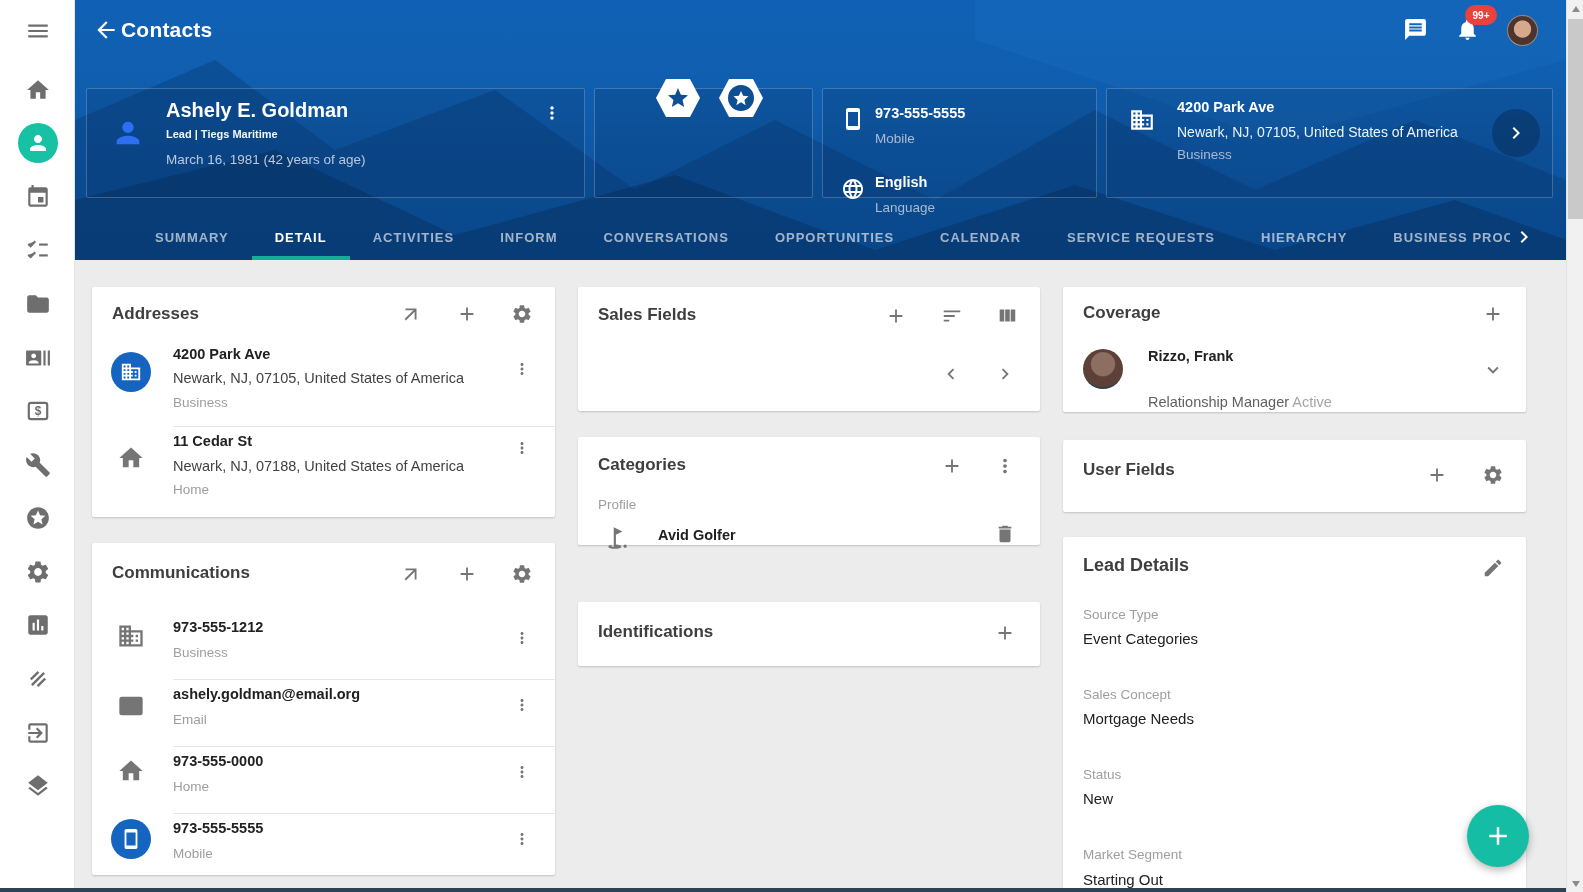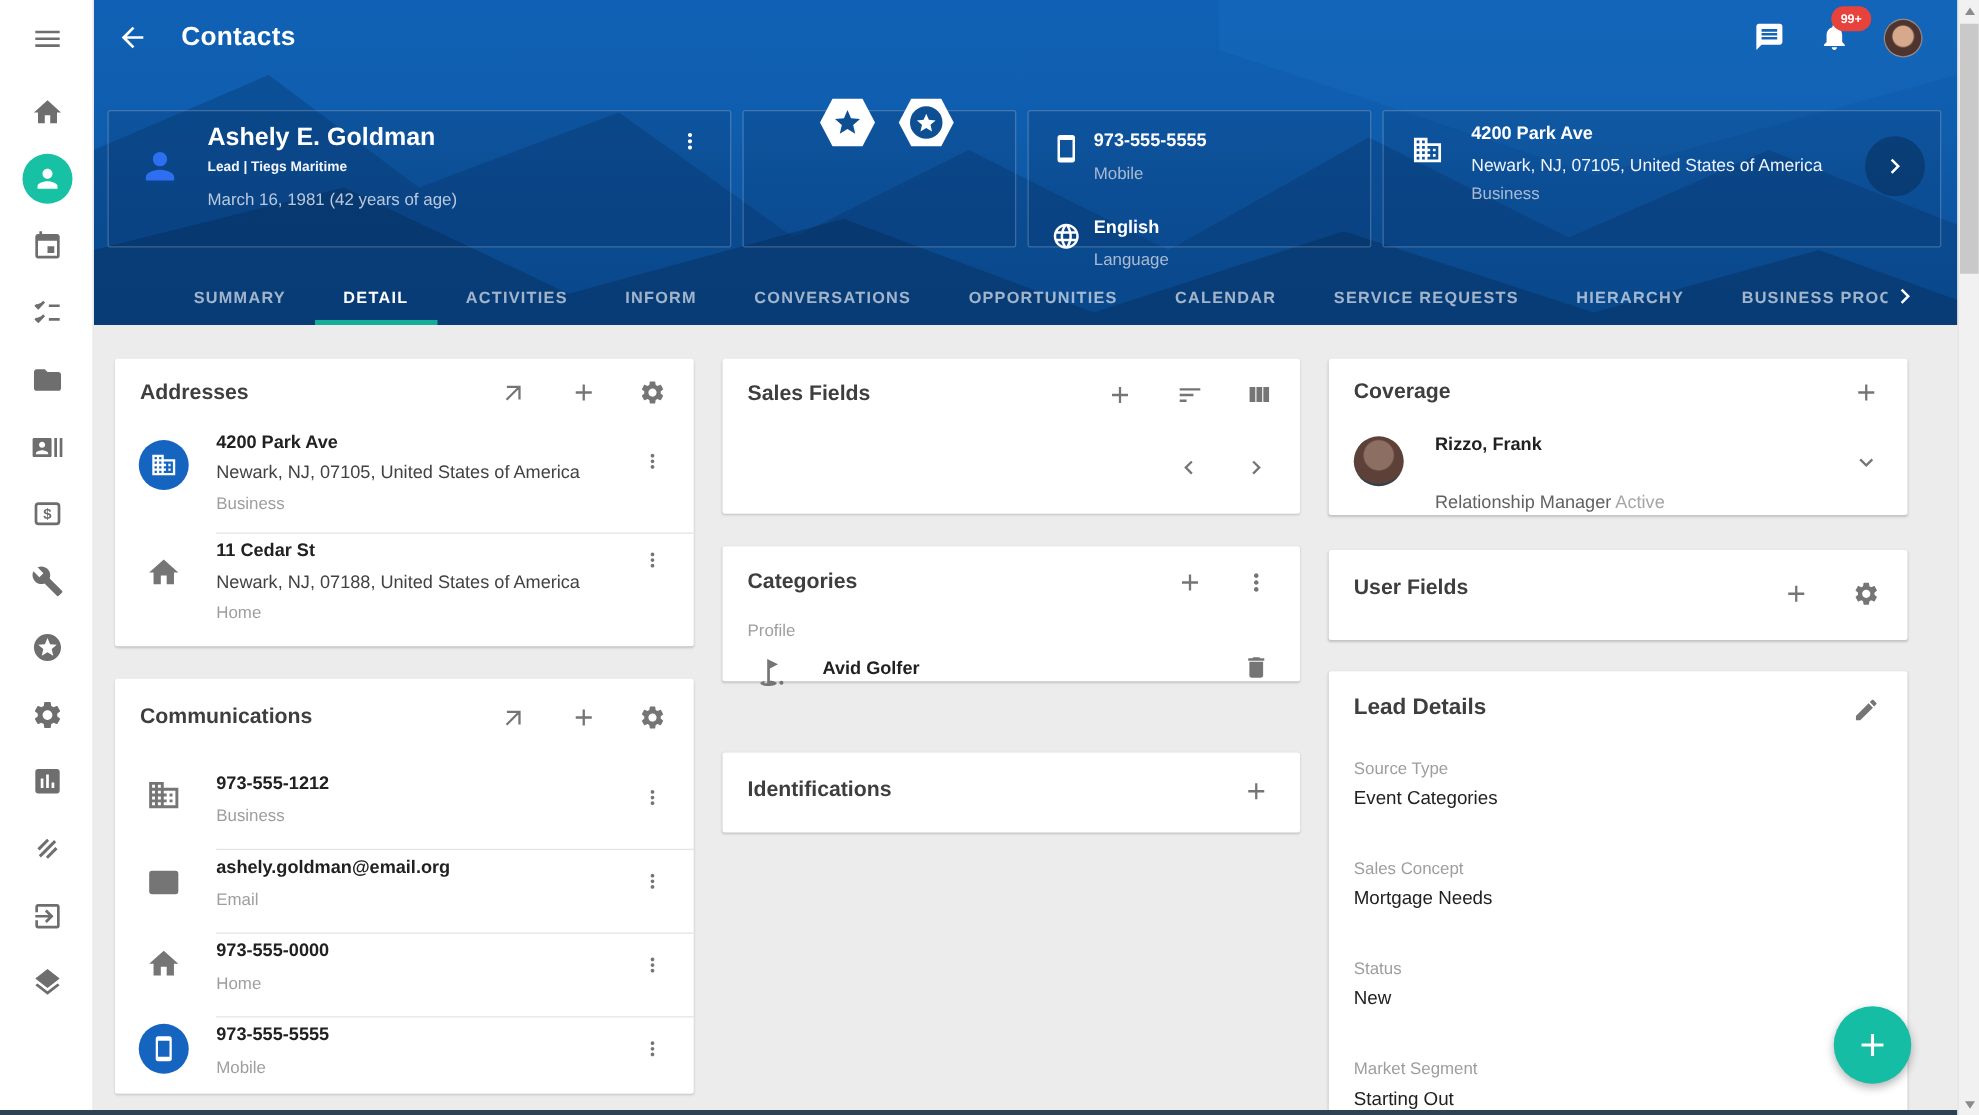--- a/index.html
+++ b/index.html
@@ -12,21 +12,21 @@
   .side-item svg { width:26px; height:26px; fill:#6e6e6e; }
   .side-active-circle { width:40px; height:40px; border-radius:50%; background:#16c2a3; display:flex; align-items:center; justify-content:center; }
   .side-active-circle svg { fill:#ffffff; width:24px; height:24px; }
 
   
   .header { position:absolute; left:75px; top:0; width:1491px; height:260px; background:linear-gradient(180deg,#1061b5 0%,#0f5dad 40%,#0b4c94 100%); overflow:hidden; }
   .mountains { position:absolute; left:0; top:0; width:100%; height:100%; }
   .appbar { position:absolute; left:0; top:0; width:100%; height:60px; display:flex; align-items:center; z-index:5; }
   .back-btn { margin-left:18px; width:26px; height:26px; cursor:pointer; }
   .back-btn svg { fill:#ffffff; width:26px; height:26px; }
-  .app-title { color:#ffffff; font-size:21px; font-weight:700; margin-left:26px; letter-spacing:.2px; }
+  .app-title { color:#ffffff; font-size:21px; font-weight:700; margin-left:2px; letter-spacing:.2px; }
   .appbar-right { position:absolute; right:28px; top:0; height:60px; display:flex; align-items:center; gap:26px; }
   .appbar-right .abtn { position:relative; width:26px; height:26px; cursor:pointer; }
   .appbar-right svg { fill:#ffffff; width:25px; height:25px; }
   .notif-badge { position:absolute; left:10px; top:-12px; min-width:32px; height:20px; background:#e8423c; border-radius:10px; color:#fff; font-size:10px; font-weight:700; display:flex; align-items:center; justify-content:center; padding:0 4px; }
   .topbar-avatar { width:31px; height:31px; border-radius:50%; background:radial-gradient(circle at 50% 45%, #d7a98c 0 38%, #4e342e 42% 72%, #61443a 74%); border:1px solid rgba(255,255,255,.4); cursor:pointer; }
 
   
   .hero-card { position:absolute; top:88px; height:110px; background:rgba(8,30,70,.16); border:1px solid rgba(255,255,255,.22); border-radius:2px; z-index:4; }
   .hc-kebab { position:absolute; right:22px; top:14px; width:20px; height:20px; cursor:pointer; }
   .hc-kebab svg { fill:#ffffff; width:20px; height:20px; }

